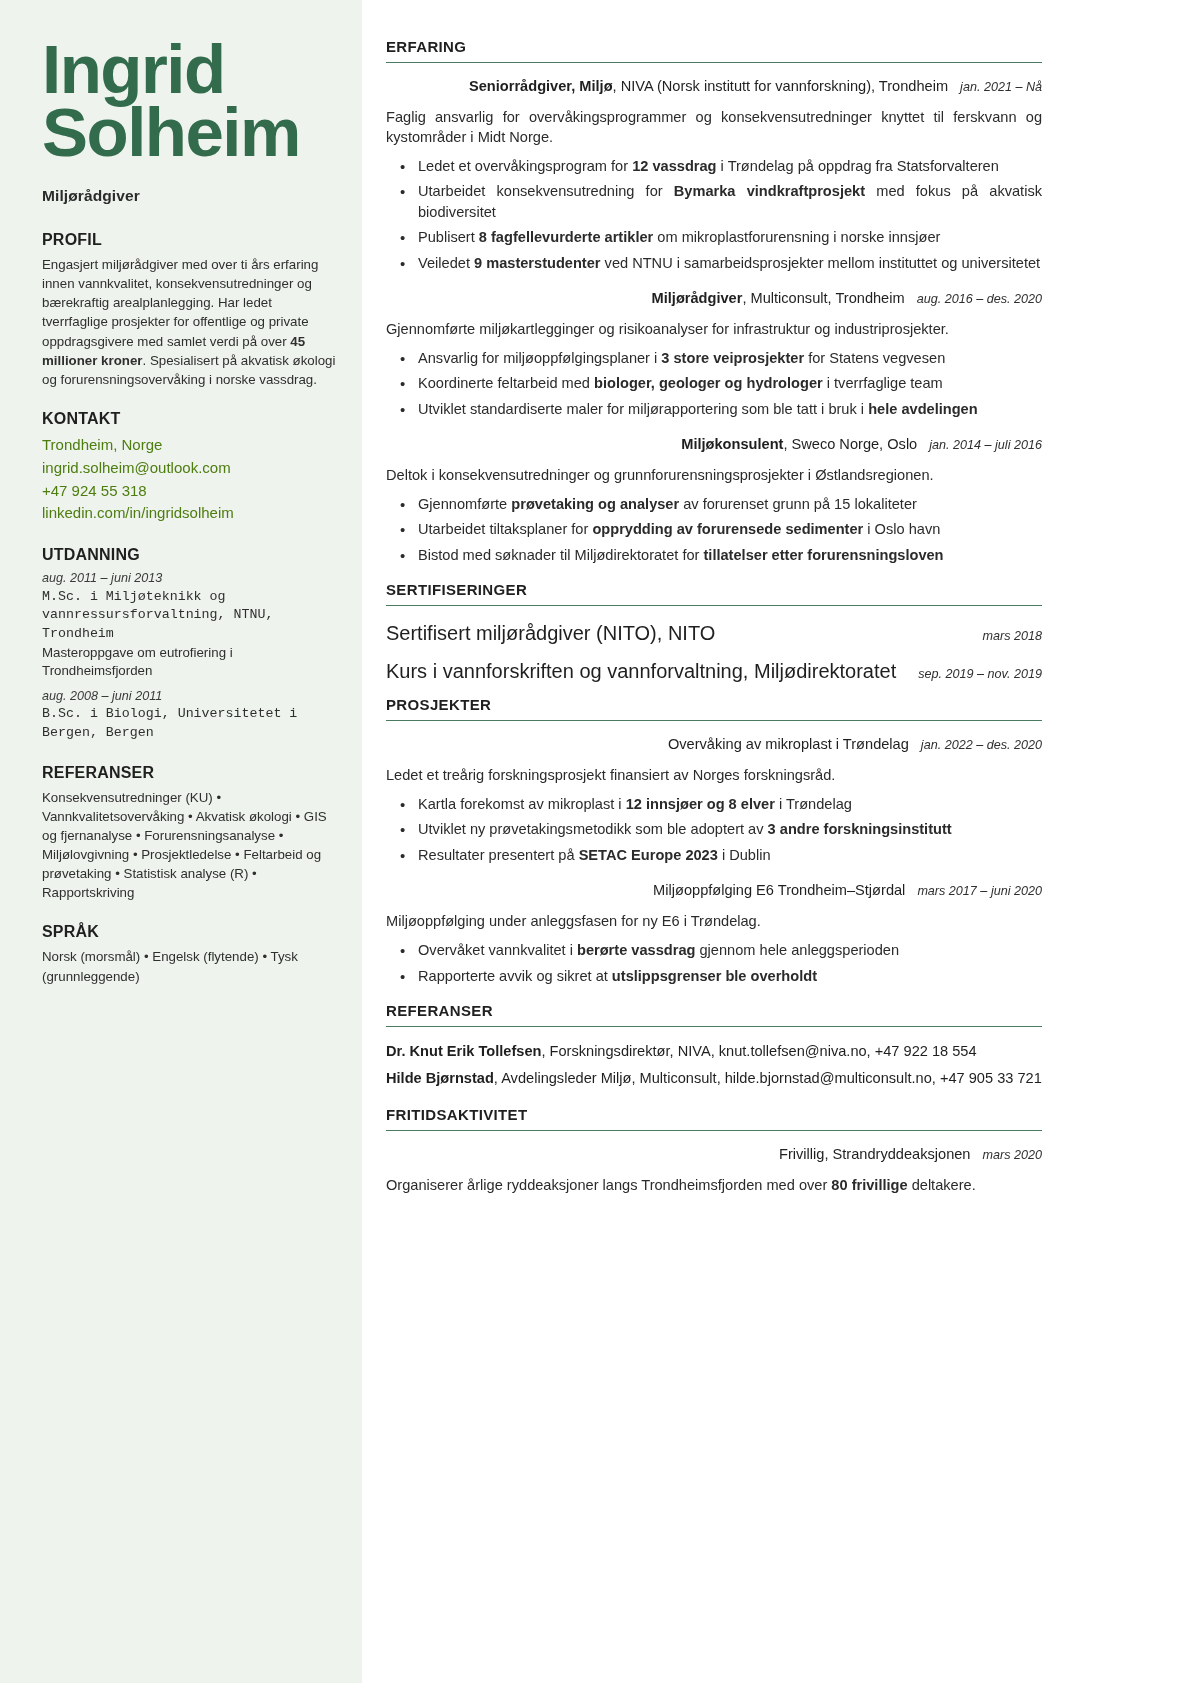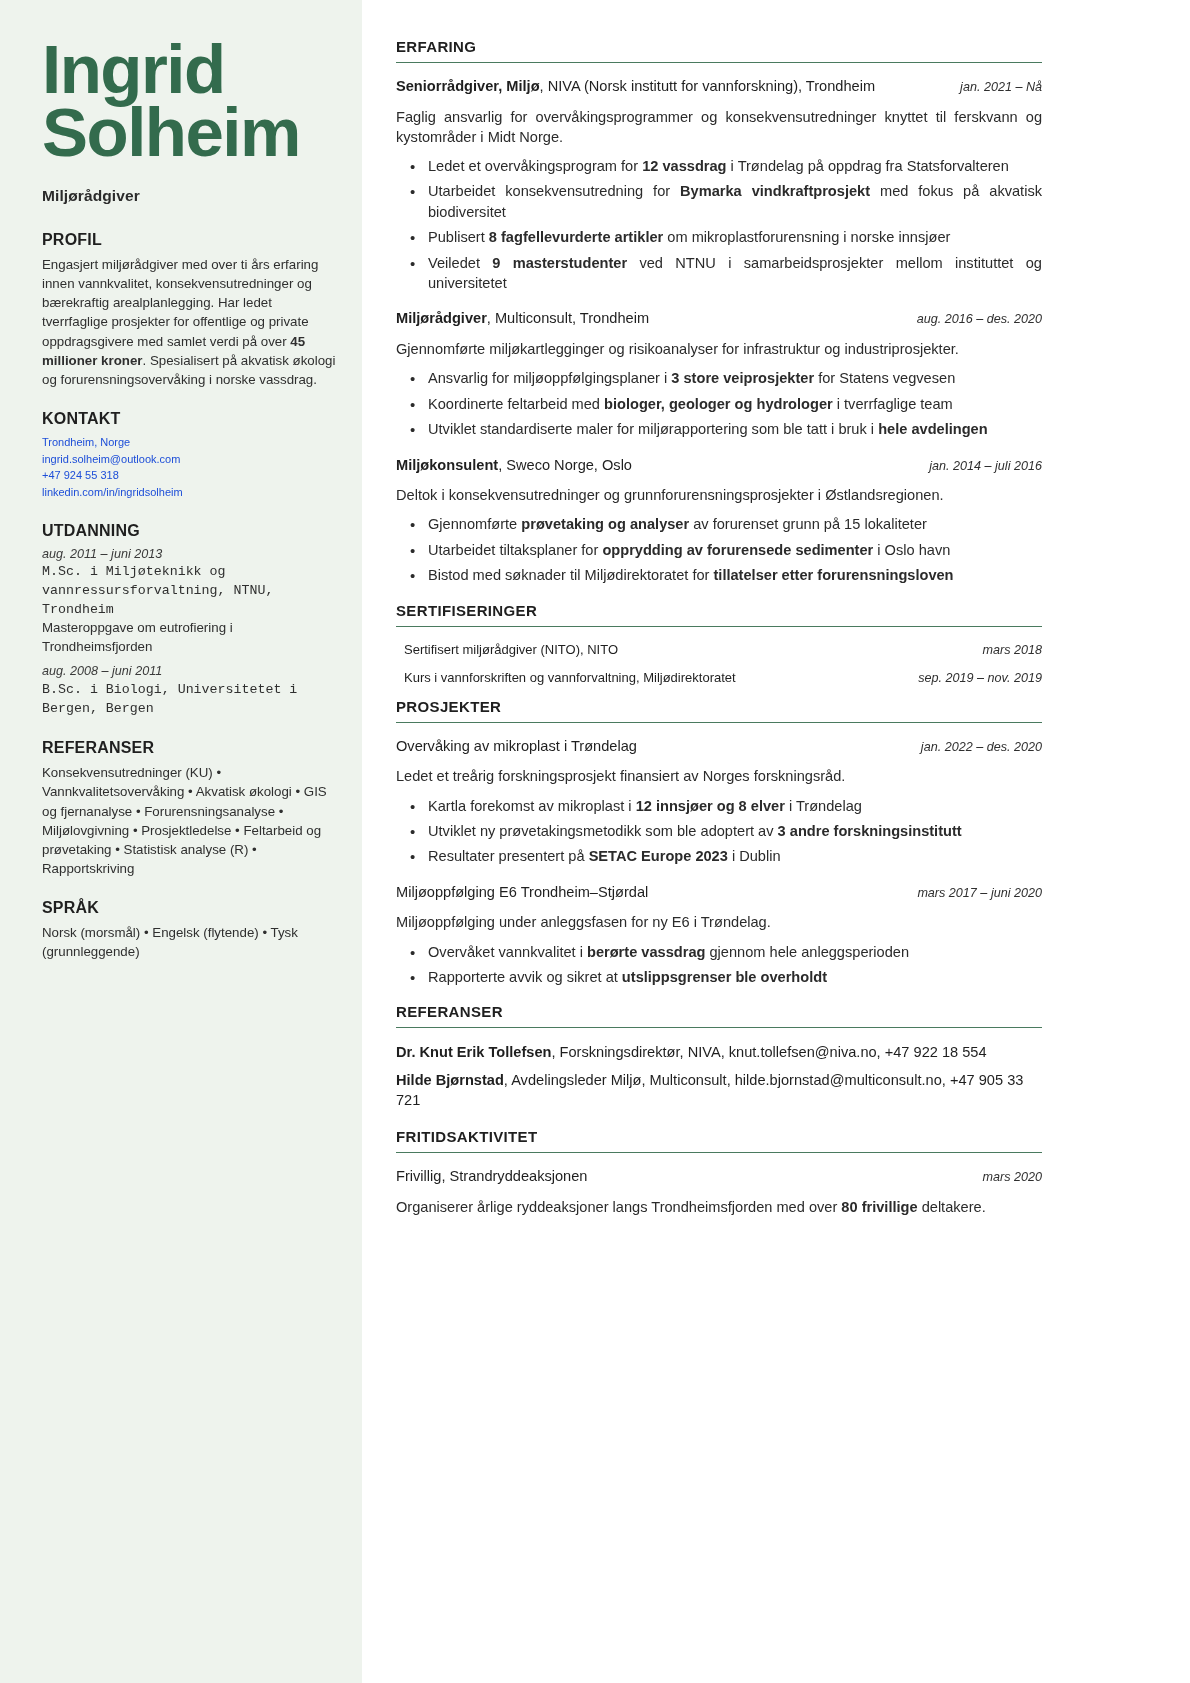--- a/index.html
+++ b/index.html
@@ -63,23 +63,23 @@
 
   .side-text {
     font-size: 13.3px;
     line-height: 1.44;
     color: #2f2f2f;
   }
 
   .side-text b { font-weight: 700; }
 
   .contact-line {
-    font-size: 11px;
+    font-size: 15px;
     line-height: 1.52;
-    color: #1d4ed8;
+    color: #4d7c0f;
   }
 
   .edu-entry { margin-bottom: 7px; }
 
   .edu-date {
     font-size: 12.6px;
     font-style: italic;
     color: #3a3a3a;
     line-height: 1.4;
   }
@@ -93,21 +93,21 @@
 
   .edu-sub {
     font-size: 13.3px;
     line-height: 1.4;
     color: #2f2f2f;
   }
 
   
   .main {
     flex: 1 1 auto;
-    padding: 38px 42px 40px 34px;
+    padding: 38px 42px 40px 24px;
     background: #ffffff;
   }
 
   .sec { margin-bottom: 6px; }
 
   .sec-heading {
     font-size: 15px;
     font-weight: 700;
     color: #1f1f1f;
     letter-spacing: 0.35px;
@@ -120,20 +120,21 @@
     margin-bottom: 14px;
   }
 
   .entry { margin-bottom: 16px; }
 
   .entry-row {
     display: flex;
     align-items: baseline;
     justify-content: space-between;
     gap: 12px;
+    text-align: right;
   }
 
   .entry-title {
     font-size: 14.6px;
     line-height: 1.35;
     color: #1f1f1f;
     flex: 1 1 auto;
   }
 
   .entry-title b { font-weight: 700; }
@@ -182,24 +183,23 @@
 
   .simple-row {
     display: flex;
     align-items: baseline;
     justify-content: space-between;
     gap: 12px;
     margin-bottom: 11px;
   }
 
   .simple-label {
-    font-size: 13px;
+    font-size: 20px;
     line-height: 1.35;
     color: #1f1f1f;
-    margin-left: 8px;
   }
 
   .ref-line {
     font-size: 14.6px;
     line-height: 1.38;
     color: #1f1f1f;
     margin-bottom: 7px;
   }
 
   .ref-line b { font-weight: 700; }

